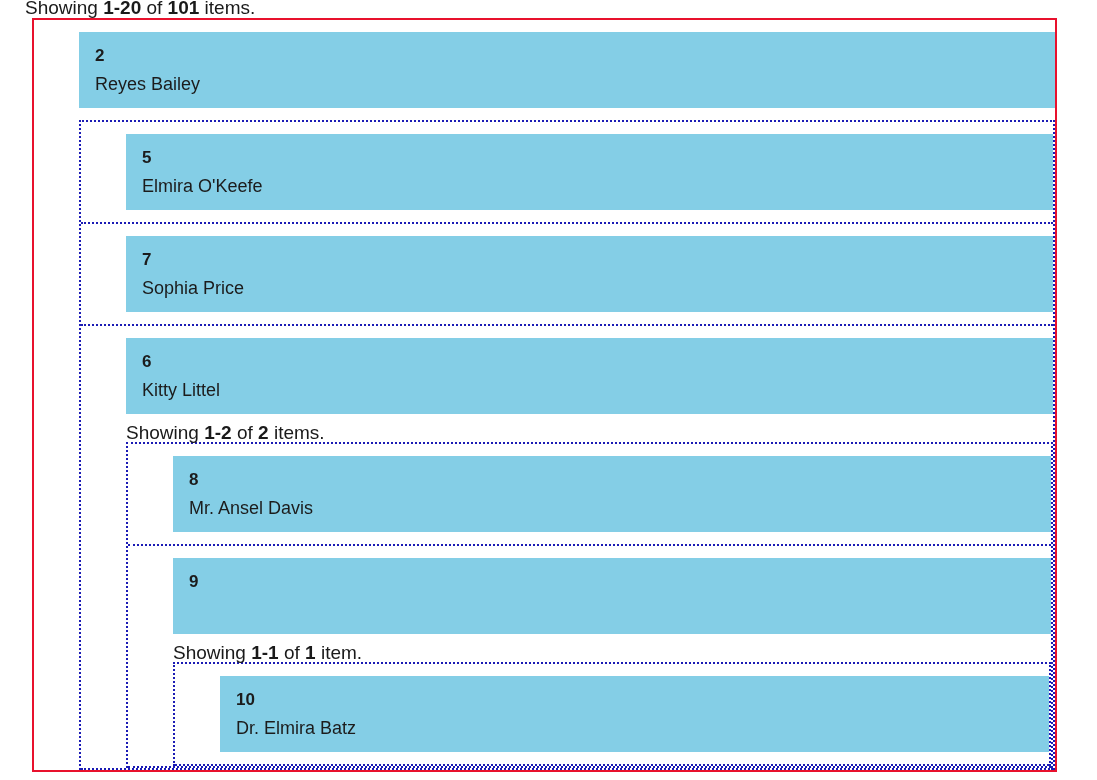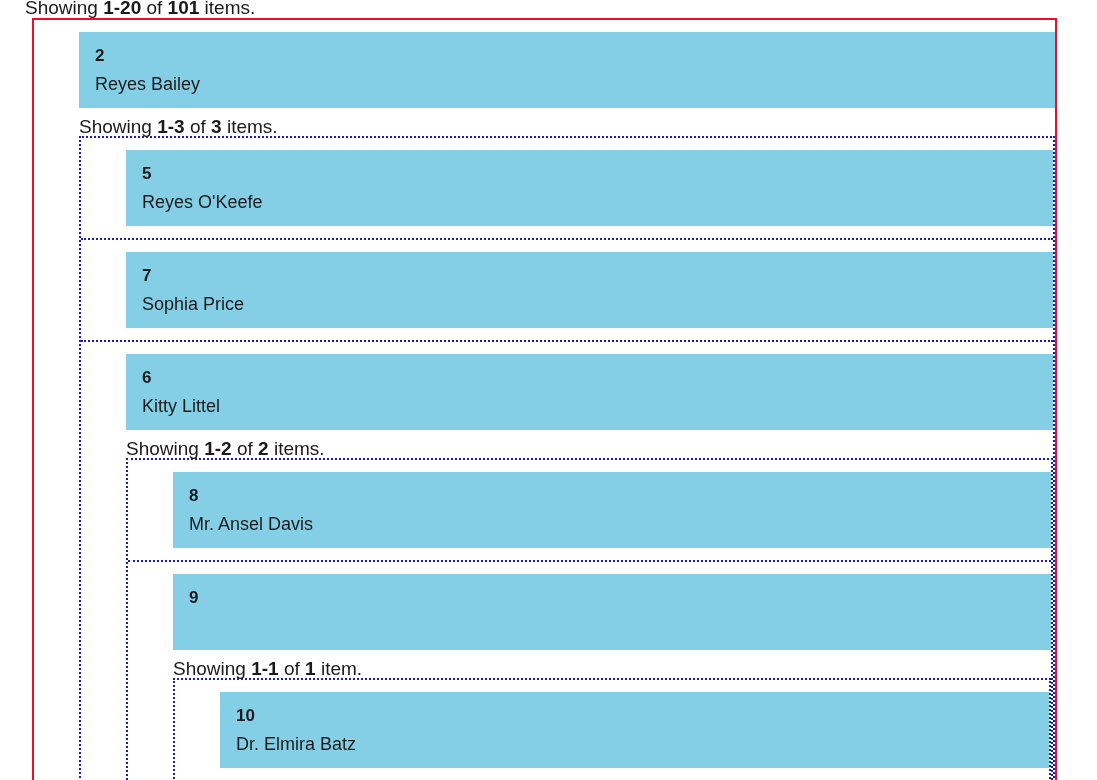--- a/index.html
+++ b/index.html
@@ -107,27 +107,26 @@
   <div class="summary root-summary">
     <span>Showing </span><b>1-20</b><span> of </span><b>101</b><span> items.</span>
   </div>
 
   <div class="list-red" id="root-list">
       <div class="item-red">
         <div class="card">
           <div class="card-id">2</div>
           <div class="card-name">Reyes Bailey</div>
         </div>
-        <div class="summary child-summary"><span>Showing </span><b>1-3</b><span> of </span><b>3</b><span> items.</span></div>
         <div class="children-wrap">
           <div class="list-dotted">
             <div class="item-dotted">
               <div class="card">
                 <div class="card-id">5</div>
-                <div class="card-name">Reyes O'Keefe</div>
+                <div class="card-name">Elmira O'Keefe</div>
               </div>
             </div>
             <div class="item-dotted">
               <div class="card">
                 <div class="card-id">7</div>
                 <div class="card-name">Sophia Price</div>
               </div>
             </div>
             <div class="item-dotted">
               <div class="card">

